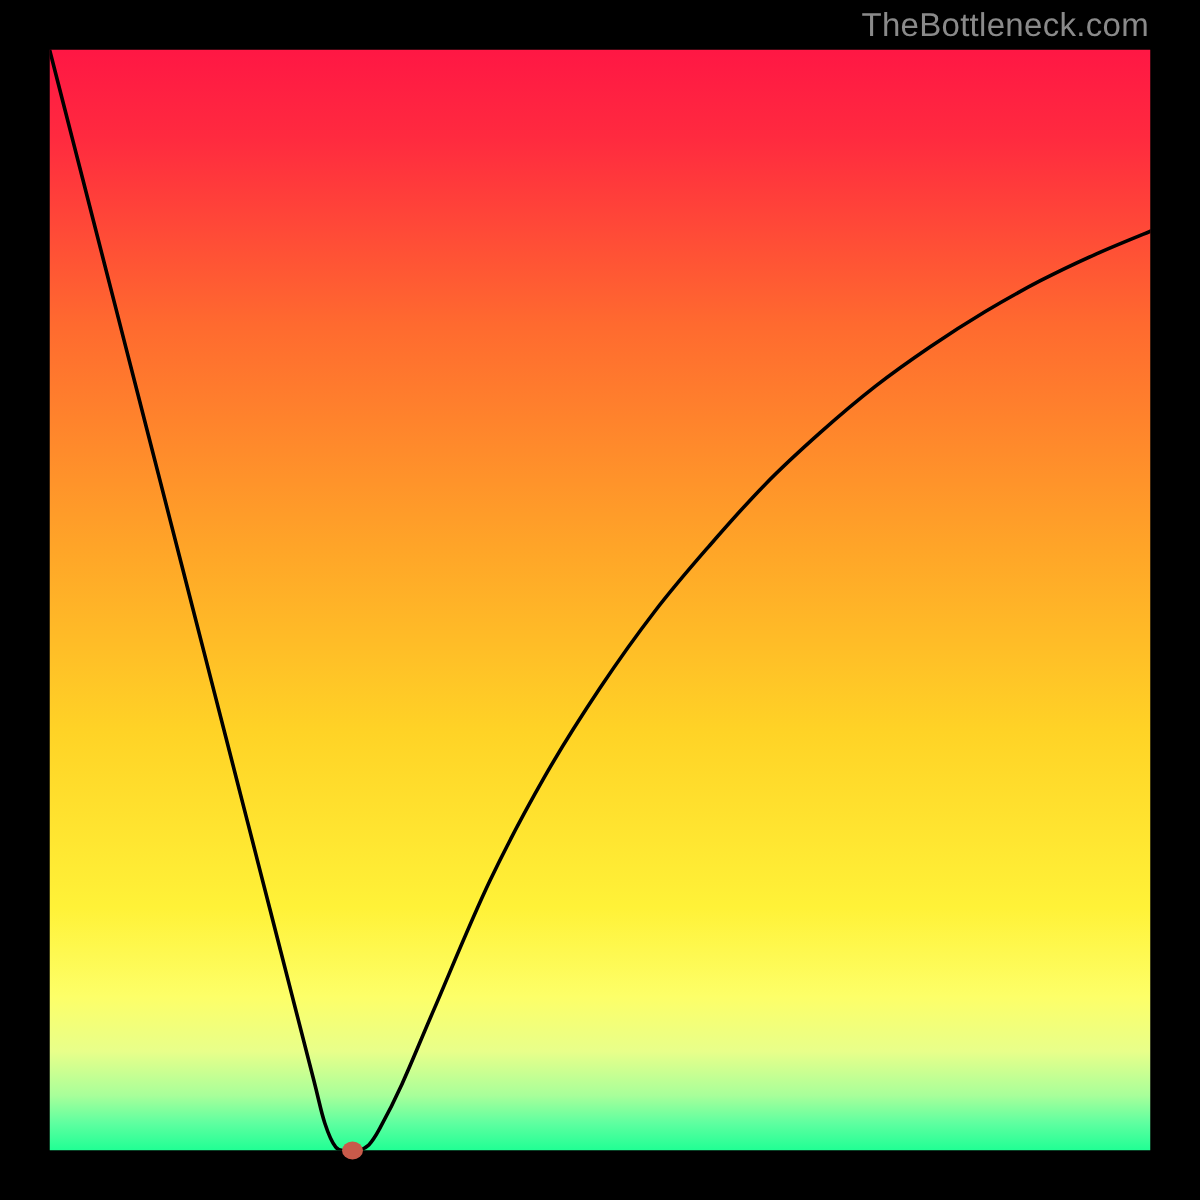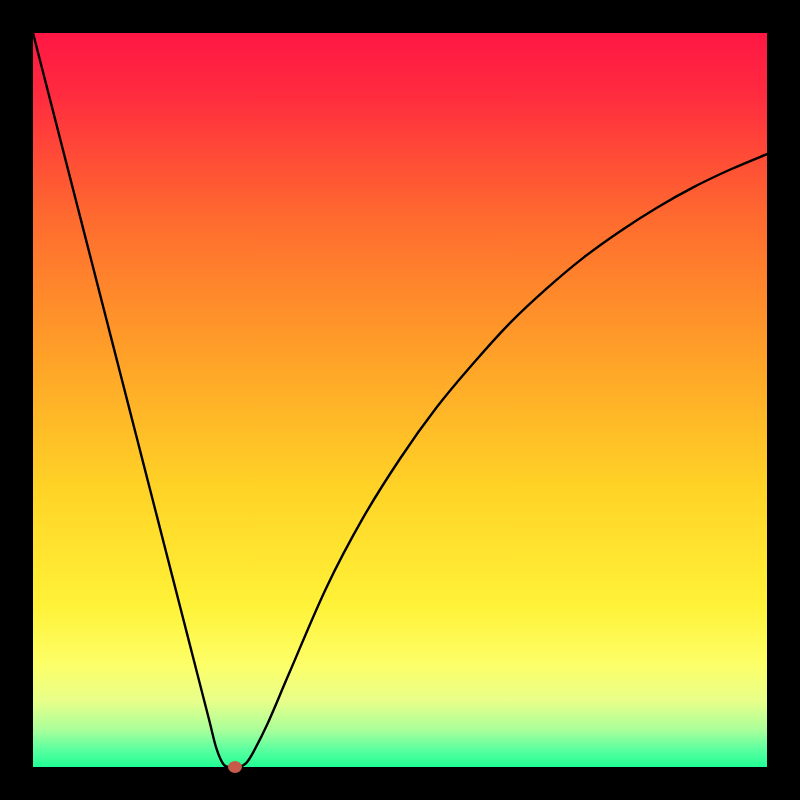--- a/index.html
+++ b/index.html
@@ -50,20 +50,21 @@
     height: 12px;
     border-radius: 50%;
     background: #c85a4a;
     transform: translate(-50%, -50%);
   }
 </style>
 </head>
 <body>
 
 <div class="frame">
+  <div class="watermark">TheBottleneck.com</div>
   <div class="plot">
     <svg class="gradient" viewBox="0 0 734 734" preserveAspectRatio="none">
       <defs>
         <linearGradient id="bg" x1="0" y1="0" x2="0" y2="1">
             <stop offset="0%" stop-color="#ff1744"></stop>
             <stop offset="8%" stop-color="#ff2a3f"></stop>
             <stop offset="25%" stop-color="#ff6a2f"></stop>
             <stop offset="45%" stop-color="#ffa428"></stop>
             <stop offset="62%" stop-color="#ffd326"></stop>
             <stop offset="78%" stop-color="#fff238"></stop>

